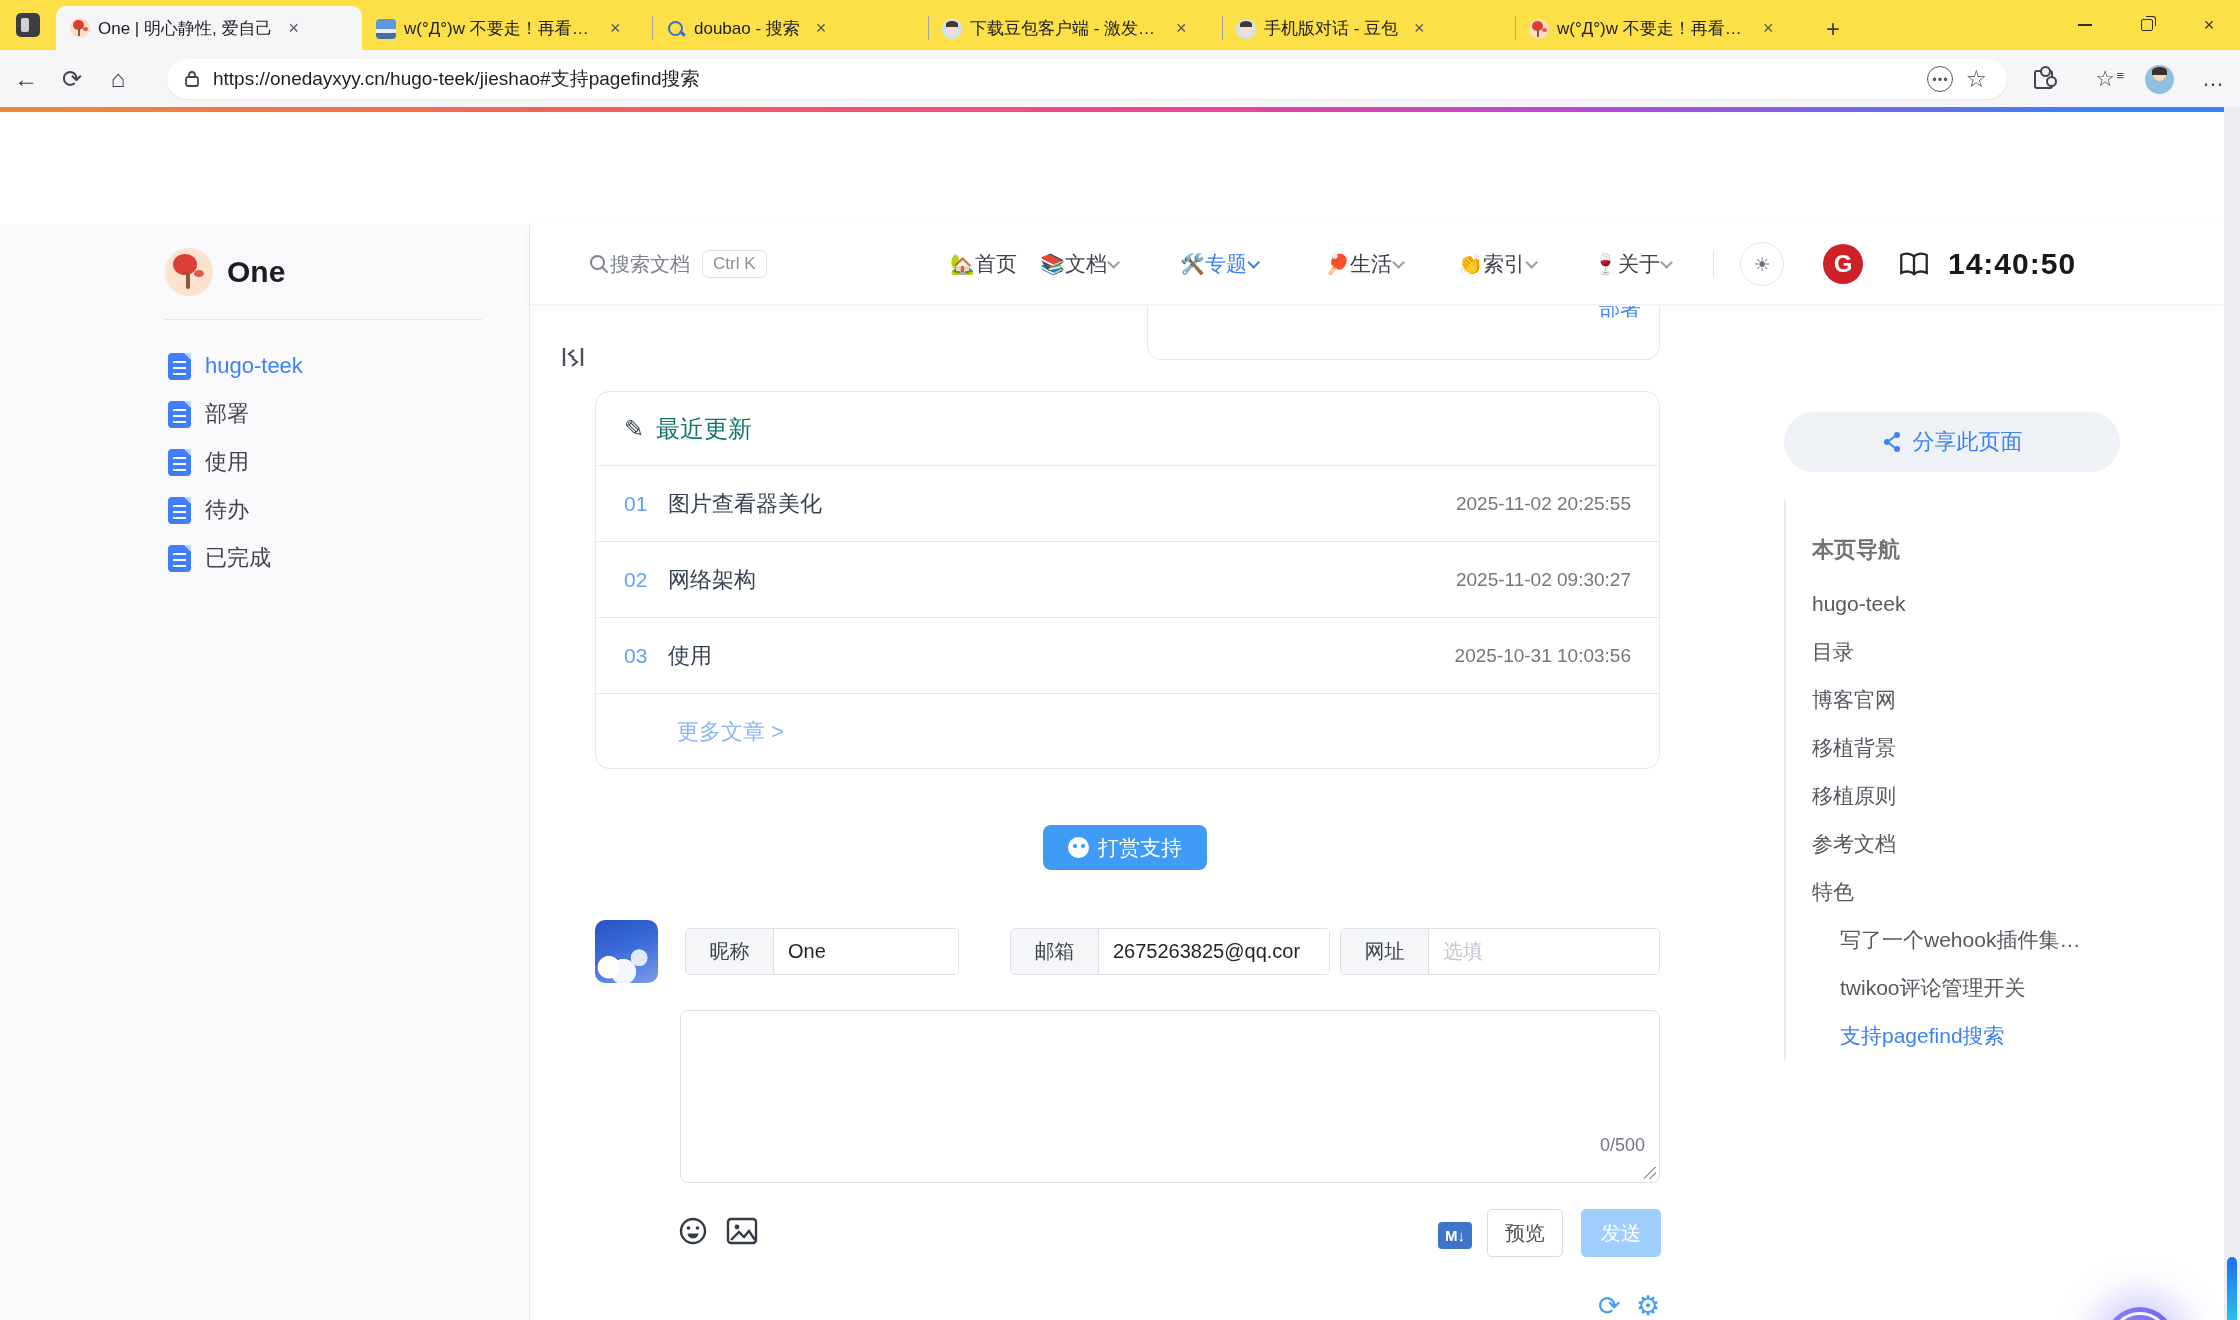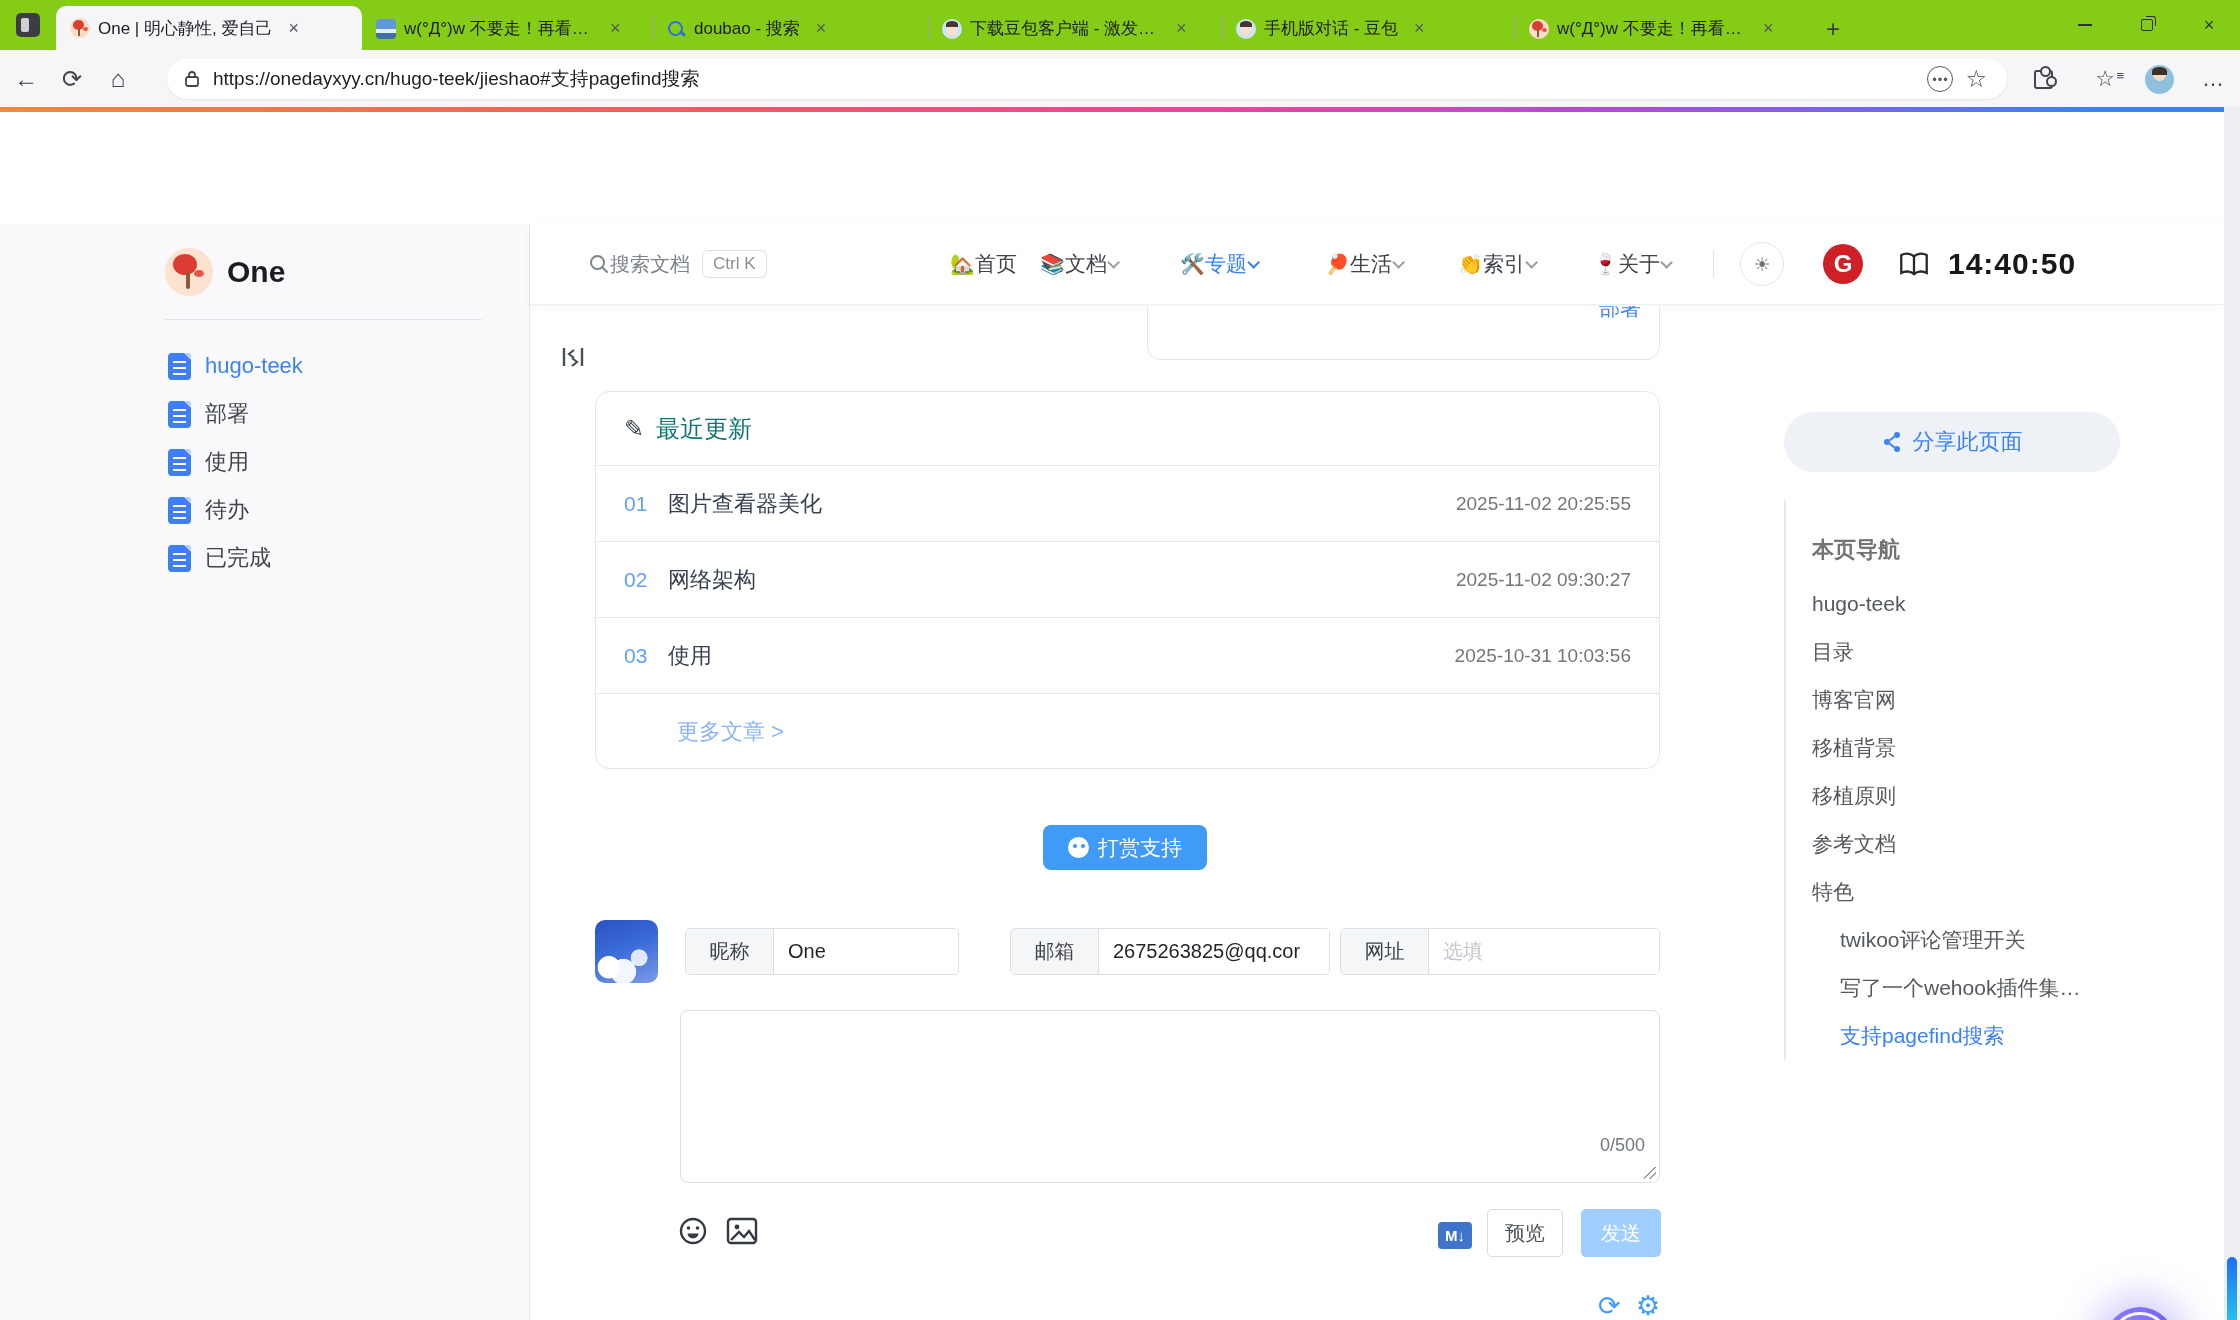--- a/index.html
+++ b/index.html
@@ -1,20 +1,20 @@
 <!DOCTYPE html>
 <html><head>
 <meta charset="utf-8">
 <style>
   * { margin:0; padding:0; box-sizing:border-box; }
   html,body { width:2240px; height:1320px; overflow:hidden; }
   body { font-family:"Liberation Sans","DejaVu Sans",sans-serif; background:#fff; position:relative; }
 
   
-  .tabbar { position:absolute; top:0; left:0; right:0; height:50px; background:#84cc16; display:flex; align-items:flex-end; }
+  .tabbar { position:absolute; top:0; left:0; right:0; height:50px; background:#fde047; display:flex; align-items:flex-end; }
   .ws-icon { position:absolute; left:16px; top:13px; width:24px; height:24px; border-radius:5px; background:#3c3c42; }
   .ws-icon::before { content:""; position:absolute; left:5px; top:5px; width:8px; height:14px; border-radius:2px; background:#cfd0d4; }
   .tabs { display:flex; margin-left:56px; height:50px; align-items:flex-end; }
   .tab { height:43px; display:flex; align-items:center; padding:0 10px 0 14px; position:relative; color:#202126; font-size:17px; }
   .tab + .tab::before { content:""; position:absolute; left:0; top:9px; height:24px; width:1px; background:#a2a2a8; }
   .tab.active { background:#f6f5f7; border-radius:10px 10px 0 0; height:44px; }
   .tab.active::before, .tab.active + .tab::before { display:none; }
   .tab-title { max-width:190px; overflow:hidden; white-space:nowrap; text-overflow:ellipsis; margin:0 8px; }
   .tab-close { font-size:18px; color:#54565c; padding:0 8px; cursor:default; }
   .newtab { width:44px; height:43px; display:flex; align-items:center; justify-content:center; font-size:24px; color:#3c3d42; }
@@ -432,22 +432,22 @@
   <div class="tocnav">
     <div class="toc-head">本页导航</div>
     <ul>
       <li>hugo-teek</li>
       <li>目录</li>
       <li>博客官网</li>
       <li>移植背景</li>
       <li>移植原则</li>
       <li>参考文档</li>
       <li>特色</li>
+      <li class="lv2">写了一个wehook插件集…</li>
       <li class="lv2">twikoo评论管理开关</li>
-      <li class="lv2">写了一个wehook插件集…</li>
       <li class="lv2 on">支持pagefind搜索</li>
     </ul>
   </div>
 
   <div class="rocket-btn">
     
   </div>
 
 </div>
 

